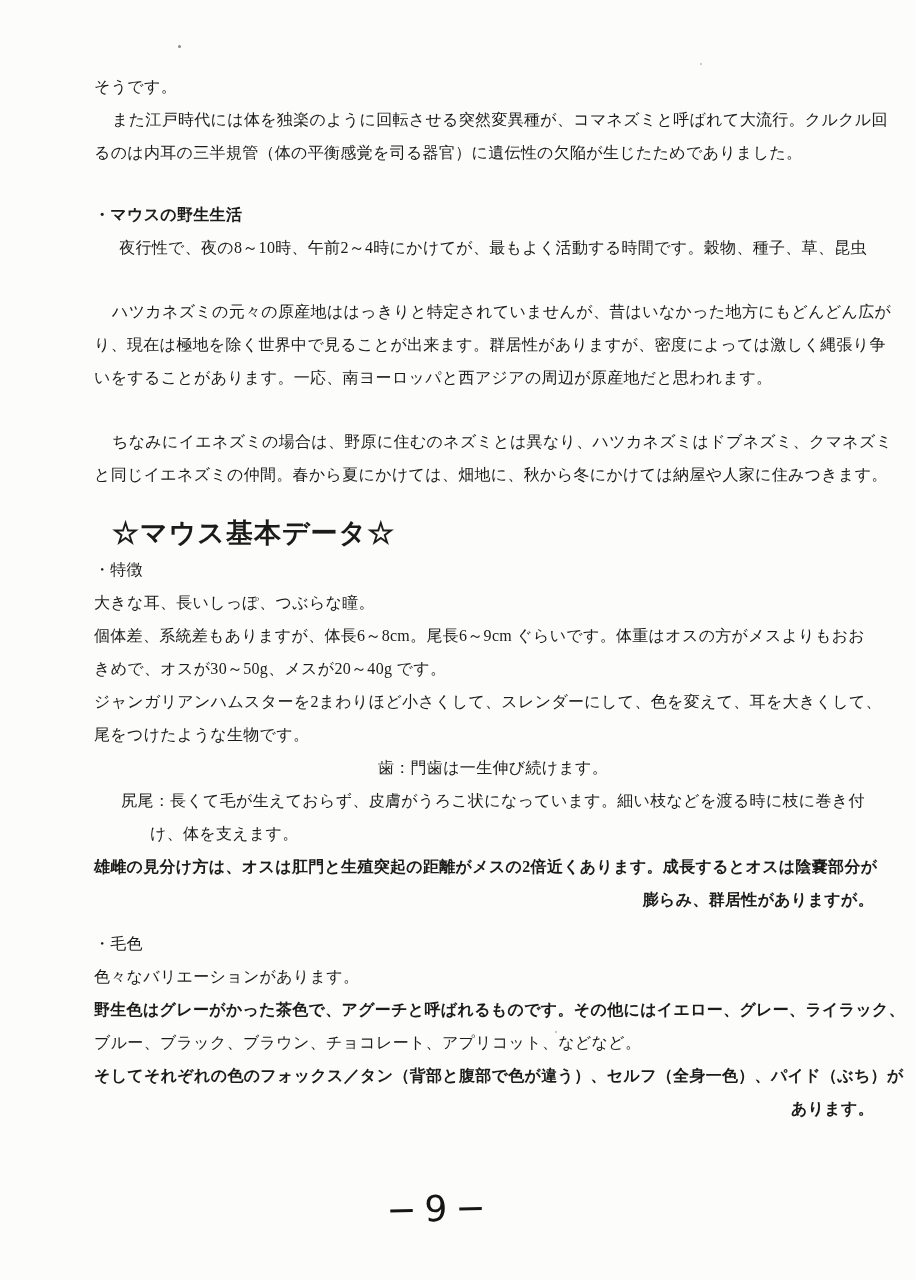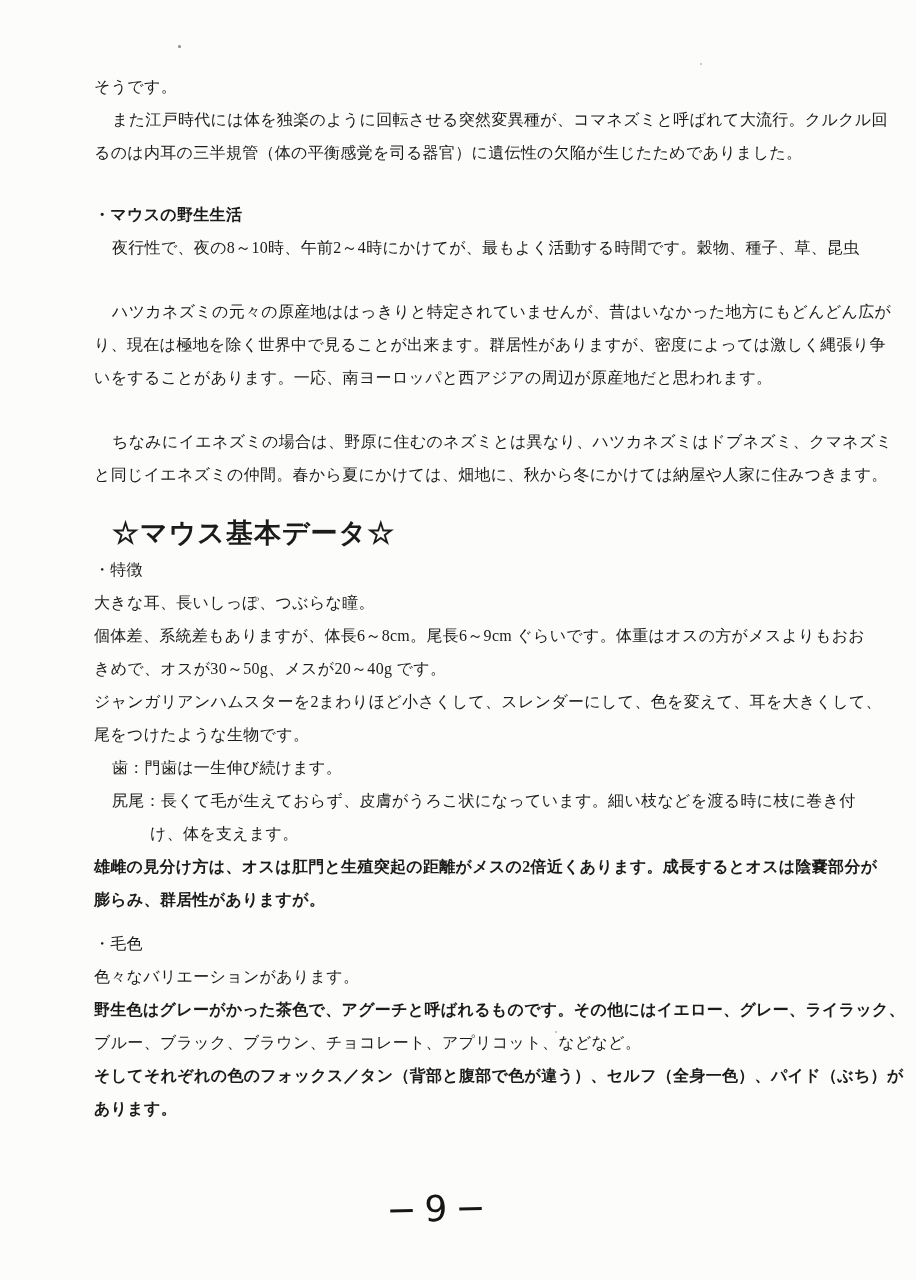--- a/index.html
+++ b/index.html
@@ -20,23 +20,23 @@
     left:94px;top:70px;
     width:780px;
   }
   .line{
     font-size:16px;
     line-height:33px;
     height:33px;
     white-space:nowrap;
     letter-spacing:0.3px;
   }
-  .indent-1{padding-left:18px;}
+  .indent-1{padding-left:18px;text-align:center;}
   .indent-3{padding-left:56px;}
-  .bold{font-weight:bold;}
+  .bold{font-weight:bold;text-align:right;}
   .semibold{font-weight:600;}
   .star-heading{
     font-size:27px;
     font-weight:bold;
     line-height:40px;
     height:40px;
     letter-spacing:1px;
     white-space:nowrap;
     padding-left:18px;
     margin-top:22px;

